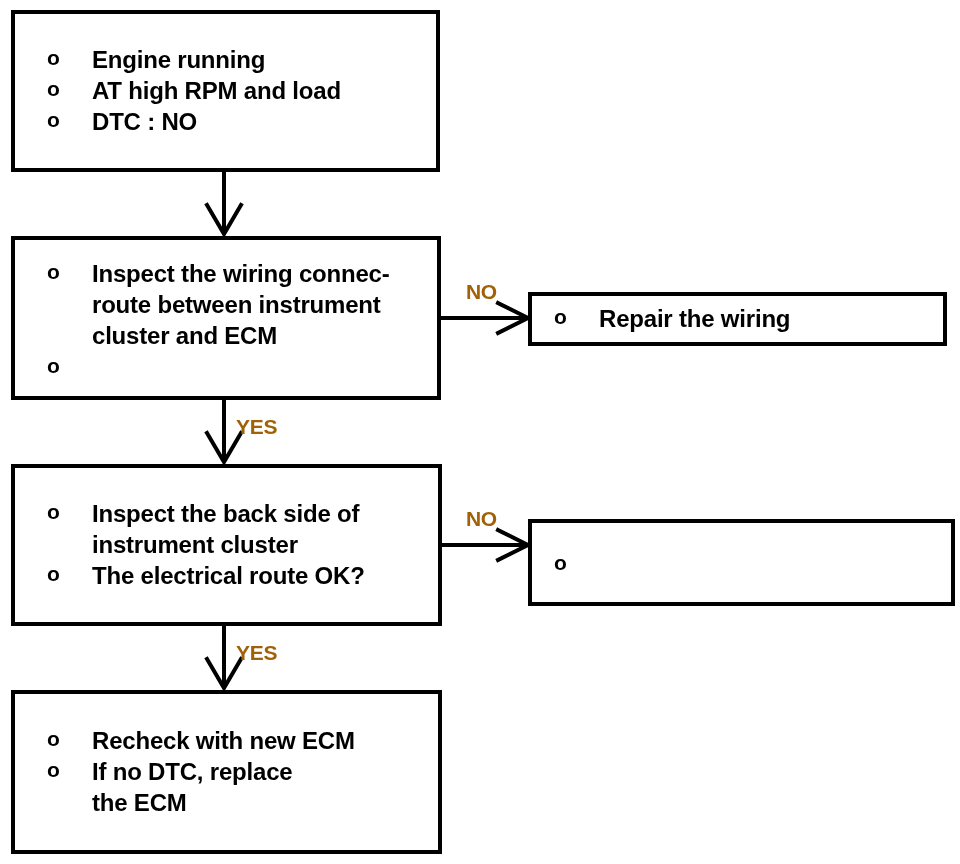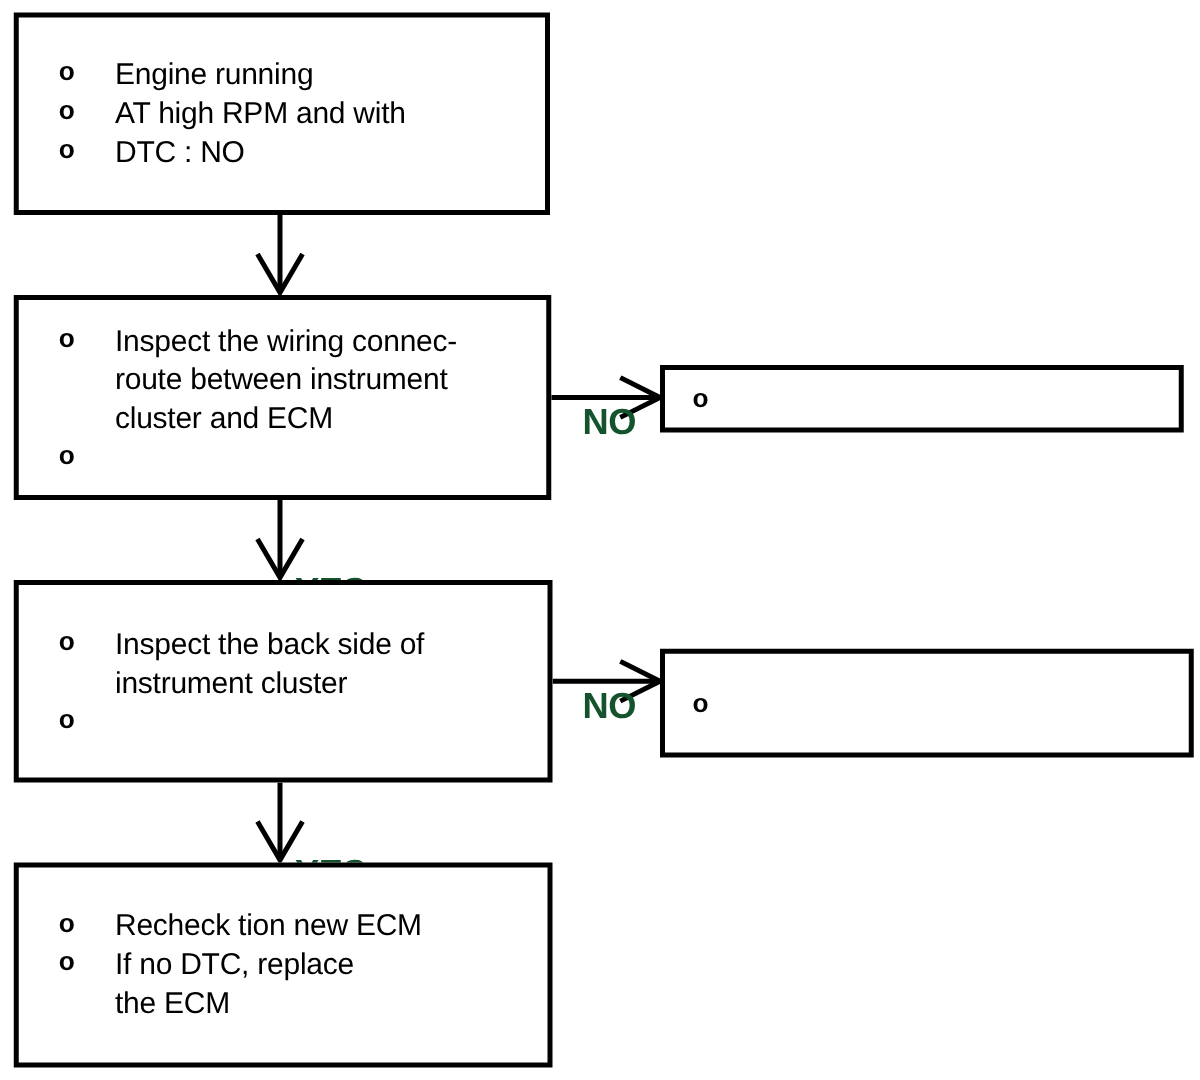--- a/index.html
+++ b/index.html
@@ -36,38 +36,37 @@
   .bullet {
     flex: 0 0 auto;
     font-size: 21px;
     font-weight: 700;
     color: #000;
     line-height: 1.30;
   }
   .rowtext {
     flex: 1 1 auto;
     font-size: 24px;
-    font-weight: 400;
+    font-weight: 700;
     color: #000;
     letter-spacing: -0.2px;
     white-space: pre-line;
     line-height: 1.30;
   }
   
   .left .bullet { width: 45px; padding-left: 32px; }
   .right .bullet { width: 45px; padding-left: 22px; }
 
   .edge-label {
     position: absolute;
-    font-size: 29px;
+    font-size: 21px;
     font-weight: 700;
-    color: #14532d;
+    color: #a16207;
     font-family: "Liberation Sans", sans-serif;
     letter-spacing: -0.3px;
-    margin-top: 42px;
   }
   svg.wires {
     position: absolute;
     left: 0; top: 0;
     width: 960px;
     height: 864px;
     pointer-events: none;
   }
 </style>
 </head>
@@ -104,21 +103,21 @@
   </svg>
 
   <div class="node left" style="left:11px; top:10px; width:429px; height:162px;">
     <div class="rows">
       <div class="row">
         <span class="bullet">o</span>
         <span class="rowtext">Engine running</span>
       </div>
       <div class="row">
         <span class="bullet">o</span>
-        <span class="rowtext">AT high RPM and with</span>
+        <span class="rowtext">AT high RPM and load</span>
       </div>
       <div class="row">
         <span class="bullet">o</span>
         <span class="rowtext">DTC : NO</span>
       </div>
     </div>
   </div>
 
   <div class="node left" style="left:11px; top:236px; width:430px; height:164px;">
     <div class="rows">
@@ -133,56 +132,58 @@
       </div>
     </div>
   </div>
 
   <div class="edge-label" style="left:466px; top:280px;">NO</div>
 
   <div class="node right" style="left:528px; top:292px; width:419px; height:54px;">
     <div class="rows">
       <div class="row">
         <span class="bullet">o</span>
+        <span class="rowtext">Repair the wiring</span>
       </div>
     </div>
   </div>
 
   <div class="edge-label" style="left:236px; top:415px;">YES</div>
 
   <div class="node left" style="left:11px; top:464px; width:431px; height:162px;">
     <div class="rows">
       <div class="row">
         <span class="bullet">o</span>
         <span class="rowtext">Inspect the back side of
 instrument cluster</span>
       </div>
       <div class="row">
         <span class="bullet">o</span>
+        <span class="rowtext">The electrical route OK?</span>
       </div>
     </div>
   </div>
 
   <div class="edge-label" style="left:466px; top:507px;">NO</div>
 
   <div class="node right" style="left:528px; top:519px; width:427px; height:87px;">
     <div class="rows">
       <div class="row">
         <span class="bullet">o</span>
       </div>
     </div>
   </div>
 
   <div class="edge-label" style="left:236px; top:641px;">YES</div>
 
   <div class="node left" style="left:11px; top:690px; width:431px; height:164px;">
     <div class="rows">
       <div class="row">
         <span class="bullet">o</span>
-        <span class="rowtext">Recheck tion new ECM</span>
+        <span class="rowtext">Recheck with new ECM</span>
       </div>
       <div class="row">
         <span class="bullet">o</span>
         <span class="rowtext">If no DTC, replace
 the ECM</span>
       </div>
     </div>
   </div>
 
 </div>

